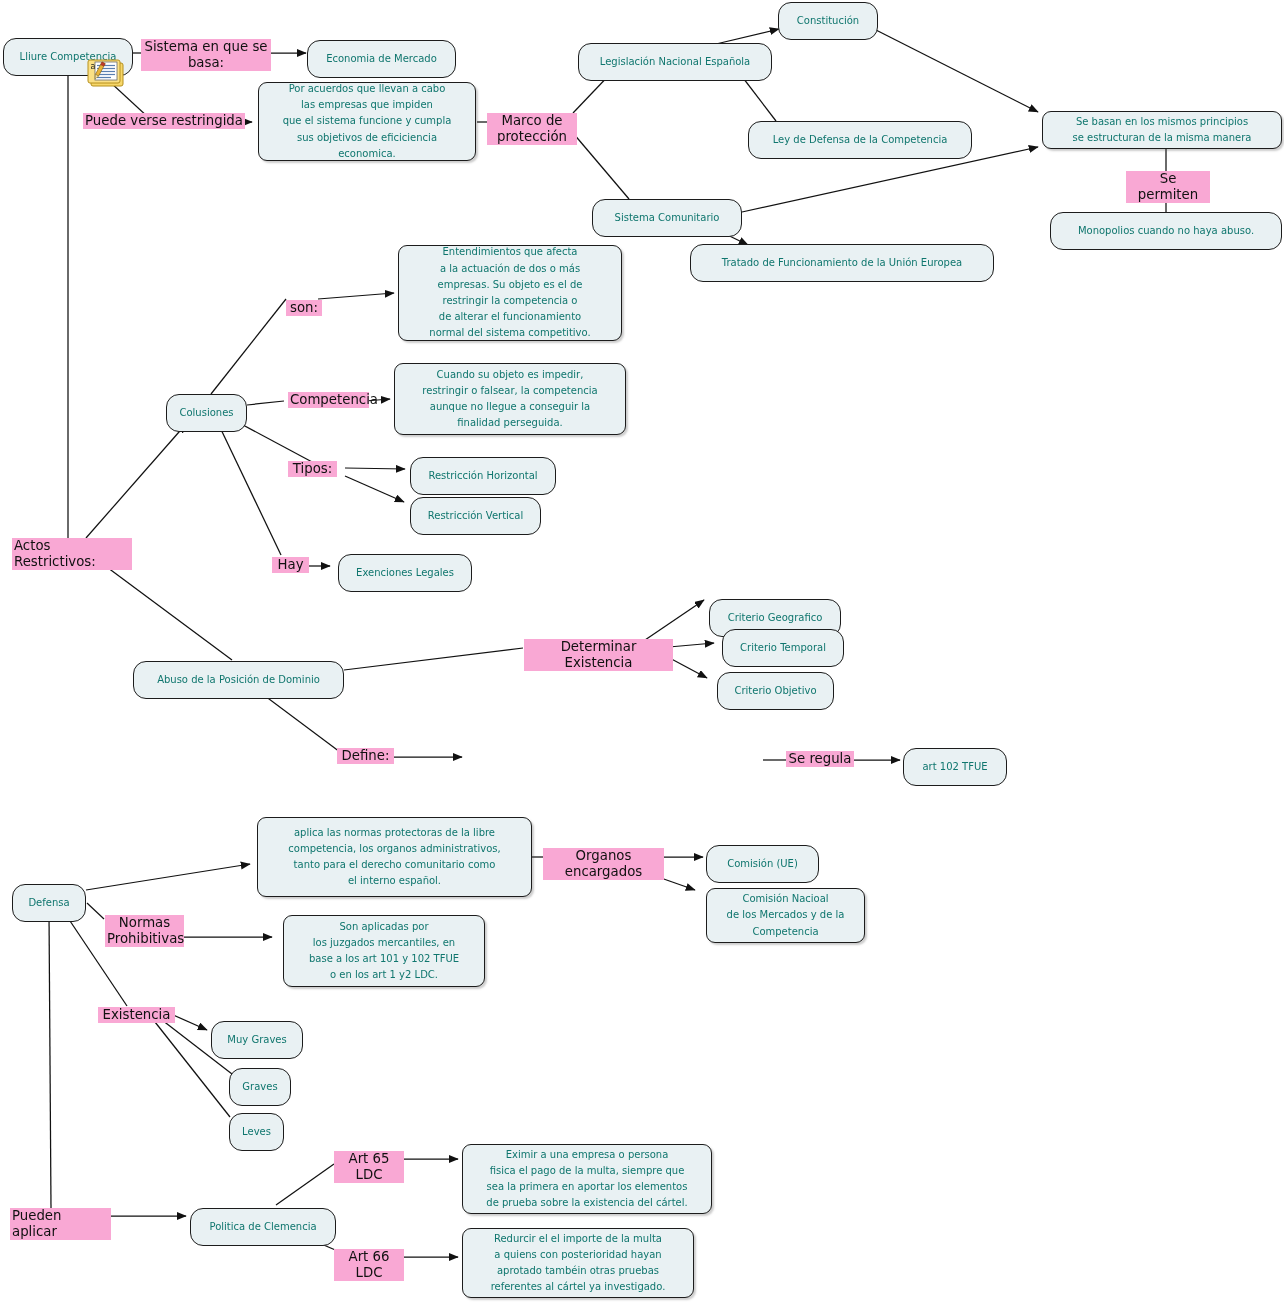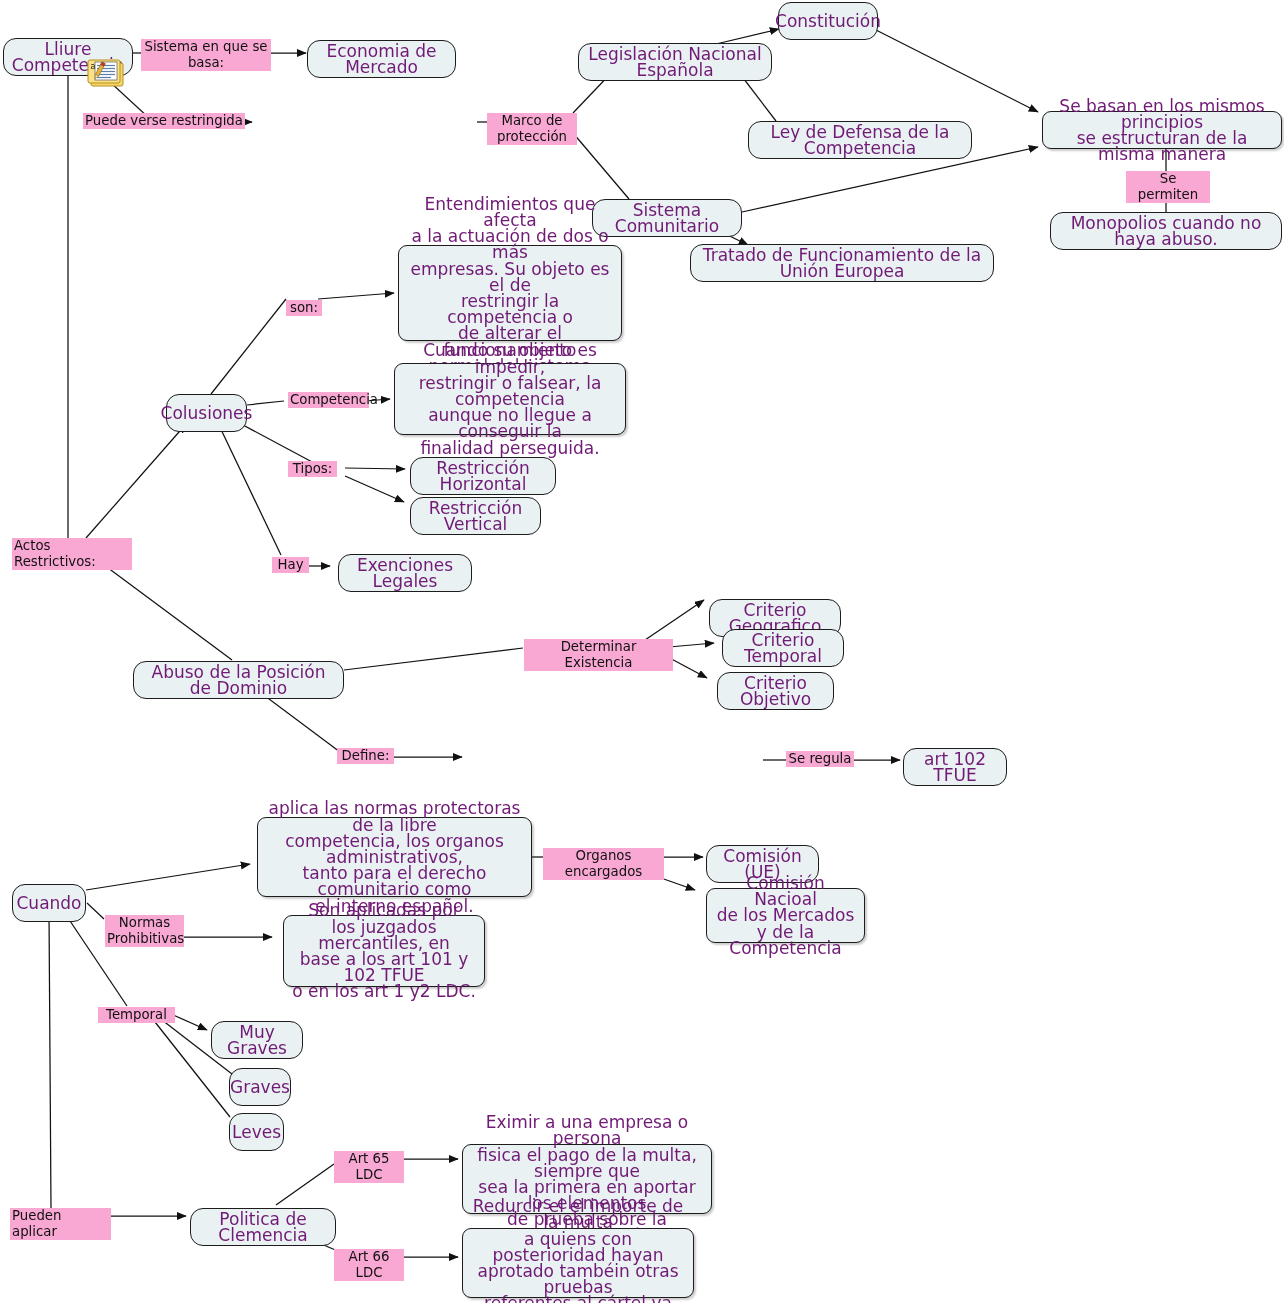--- a/index.html
+++ b/index.html
@@ -5,22 +5,22 @@
   html,body{margin:0;padding:0;background:#ffffff;}
   body{font-family:"DejaVu Sans","Liberation Sans",sans-serif;}
   #canvas{position:relative;width:1284px;height:1303px;background:#ffffff;overflow:hidden;}
   svg#links{position:absolute;left:0;top:0;width:1284px;height:1303px;pointer-events:none;}
   .node{
     position:absolute;
     box-sizing:border-box;
     background:#e9f1f3;
     border:1.4px solid #1c1c1c;
     border-radius:11px;
-    color:#701a75;
-    font-size:17px;
+    color:#0f766e;
+    font-size:10px;
     line-height:16.2px;
     text-align:center;
     display:flex;
     align-items:center;
     justify-content:center;
     padding:18px 7px;
     white-space:pre-line;
     z-index:3;
   }
   .node.big{
@@ -120,20 +120,25 @@
       <path d="M399,1159 L458,1159" marker-end="url(#ah)"></path>
       <path d="M284,1228 L340,1252"></path>
       <path d="M399,1257 L458,1257" marker-end="url(#ah)"></path>
     </g>
   </svg>
 
   <div class="node pill" style="left:3px;top:38px;width:130px;height:31px;">Lliure Competencia</div>
 
   <div class="node pill" style="left:307px;top:40px;width:149px;height:28px;">Economia de Mercado</div>
 
+  <div class="node big" style="left:258px;top:82px;width:218px;height:79px;">Por acuerdos  que llevan a cabo
+las empresas que impiden
+que el sistema funcione y cumpla
+sus objetivos de eficiciencia
+economica.</div>
 
   <div class="node pill" style="left:778px;top:2px;width:100px;height:26px;">Constitución</div>
 
   <div class="node pill" style="left:578px;top:43px;width:194px;height:27px;">Legislación Nacional Española</div>
 
   <div class="node pill" style="left:748px;top:121px;width:224px;height:27px;">Ley de Defensa de la Competencia</div>
 
   <div class="node pill" style="left:592px;top:199px;width:150px;height:27px;">Sistema Comunitario</div>
 
   <div class="node big" style="left:1042px;top:111px;width:240px;height:38px;">Se basan en los mismos principios
@@ -167,21 +172,21 @@
 
   <div class="node pill" style="left:709px;top:583px;width:132px;height:25px;margin-top:16px;">Criterio Geografico</div>
 
   <div class="node pill" style="left:722px;top:629px;width:122px;height:25px;">Criterio Temporal</div>
 
   <div class="node pill" style="left:717px;top:672px;width:117px;height:25px;">Criterio Objetivo</div>
 
 
   <div class="node pill" style="left:903px;top:748px;width:104px;height:34px;">art 102 TFUE</div>
 
-  <div class="node pill" style="left:12px;top:884px;width:74px;height:27px;">Cuando</div>
+  <div class="node pill" style="left:12px;top:884px;width:74px;height:27px;">Defensa</div>
 
   <div class="node big" style="left:257px;top:817px;width:275px;height:80px;">aplica las normas protectoras de la libre
 competencia, los organos administrativos,
 tanto para el derecho comunitario como
 el interno español.</div>
 
   <div class="node big" style="left:283px;top:915px;width:202px;height:72px;">Son aplicadas por
 los juzgados mercantiles, en
 base a los art 101 y 102 TFUE
 o en los art 1 y2 LDC.</div>
@@ -219,21 +224,21 @@
   <div class="lbl" style="left:286px;top:300px;width:32px;">son:</div>
   <div class="lbl" style="left:288px;top:392px;width:77px;">Competencia</div>
   <div class="lbl" style="left:288px;top:461px;width:45px;">Tipos:</div>
   <div class="lbl" style="left:272px;top:557px;width:33px;">Hay</div>
   <div class="lbl" style="left:524px;top:639px;width:145px;">Determinar Existencia</div>
   <div class="lbl" style="left:337px;top:748px;width:53px;">Define:</div>
   <div class="lbl" style="left:786px;top:751px;width:64px;">Se regula</div>
   <div class="lbl" style="left:543px;top:848px;width:117px;">Organos encargados</div>
   <div class="lbl" style="left:105px;top:915px;width:75px;">Normas
 Prohibitivas</div>
-  <div class="lbl" style="left:98px;top:1007px;width:73px;">Temporal</div>
+  <div class="lbl" style="left:98px;top:1007px;width:73px;">Existencia</div>
   <div class="lbl left" style="left:10px;top:1208px;width:97px;">Pueden aplicar</div>
   <div class="lbl" style="left:334px;top:1151px;width:66px;">Art 65 LDC</div>
   <div class="lbl" style="left:334px;top:1249px;width:66px;">Art 66 LDC</div>
 
   <svg id="note-icon" style="left:84px;top:56px;" viewBox="0 0 46 34">
     <rect x="7" y="7" width="32" height="23" rx="2" fill="#f7d76a" stroke="#b6901d" stroke-width="1"></rect>
     <rect x="4" y="4" width="32" height="23" rx="2" fill="#fbe085" stroke="#b6901d" stroke-width="1"></rect>
     <rect x="11" y="6" width="22" height="18" fill="#ffffff" stroke="#6b6b6b" stroke-width="0.8"></rect>
     <g stroke="#5b7fb0" stroke-width="1.2">
       <line x1="13" y1="9.5" x2="31" y2="9.5"></line>

